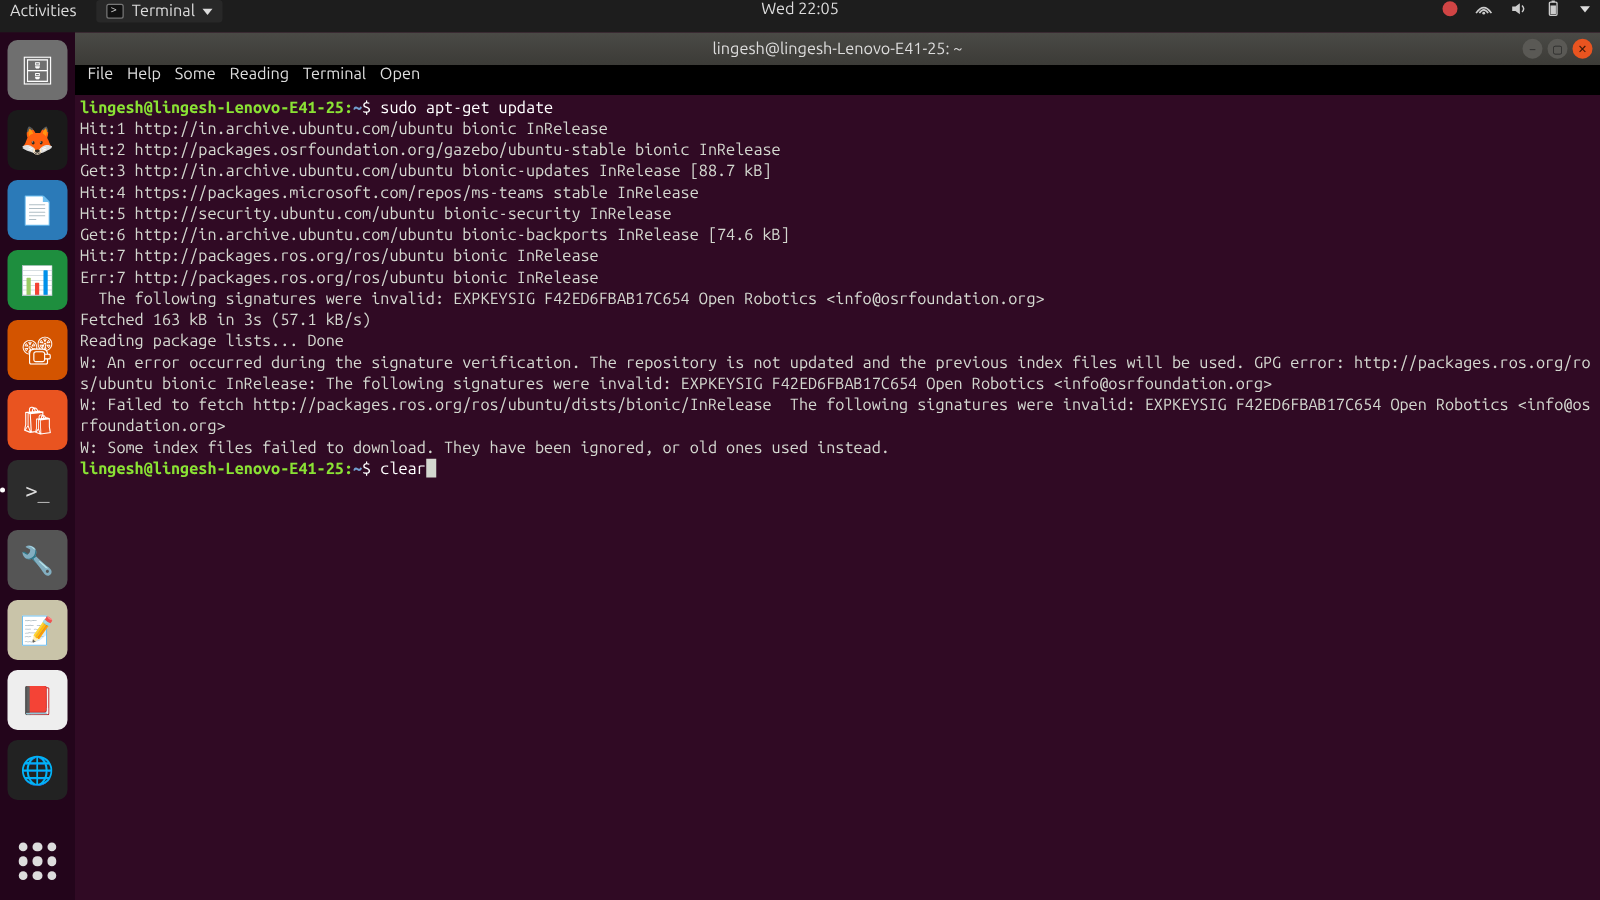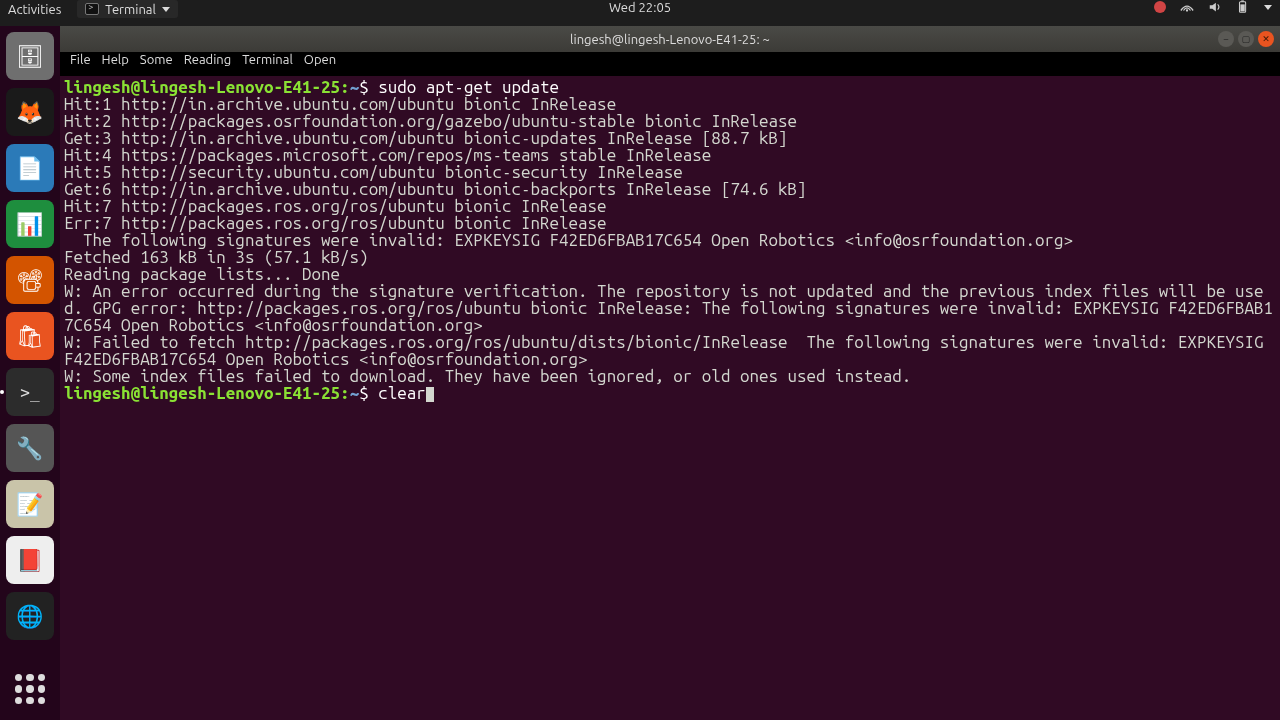--- a/index.html
+++ b/index.html
@@ -113,21 +113,21 @@
     padding: 0 10px;
     gap: 11px;
     font-size: 13px;
   }
   .menubar span { cursor: default; }
   .term-body {
     flex: 1;
     background: #300a24;
     color: #d3d7cf;
     font-family: "Ubuntu Mono","DejaVu Sans Mono",monospace;
-    font-size: 17px;
+    font-size: 13px;
     line-height: 17px;
     padding: 2px 4px;
     white-space: pre-wrap;
     word-break: break-all;
     overflow: hidden;
   }
   .prompt-user { color: #8ae234; font-weight: bold; }
   .prompt-path { color: #729fcf; font-weight: bold; }
   .cmd { color: #ffffff; }
   .cursor {

